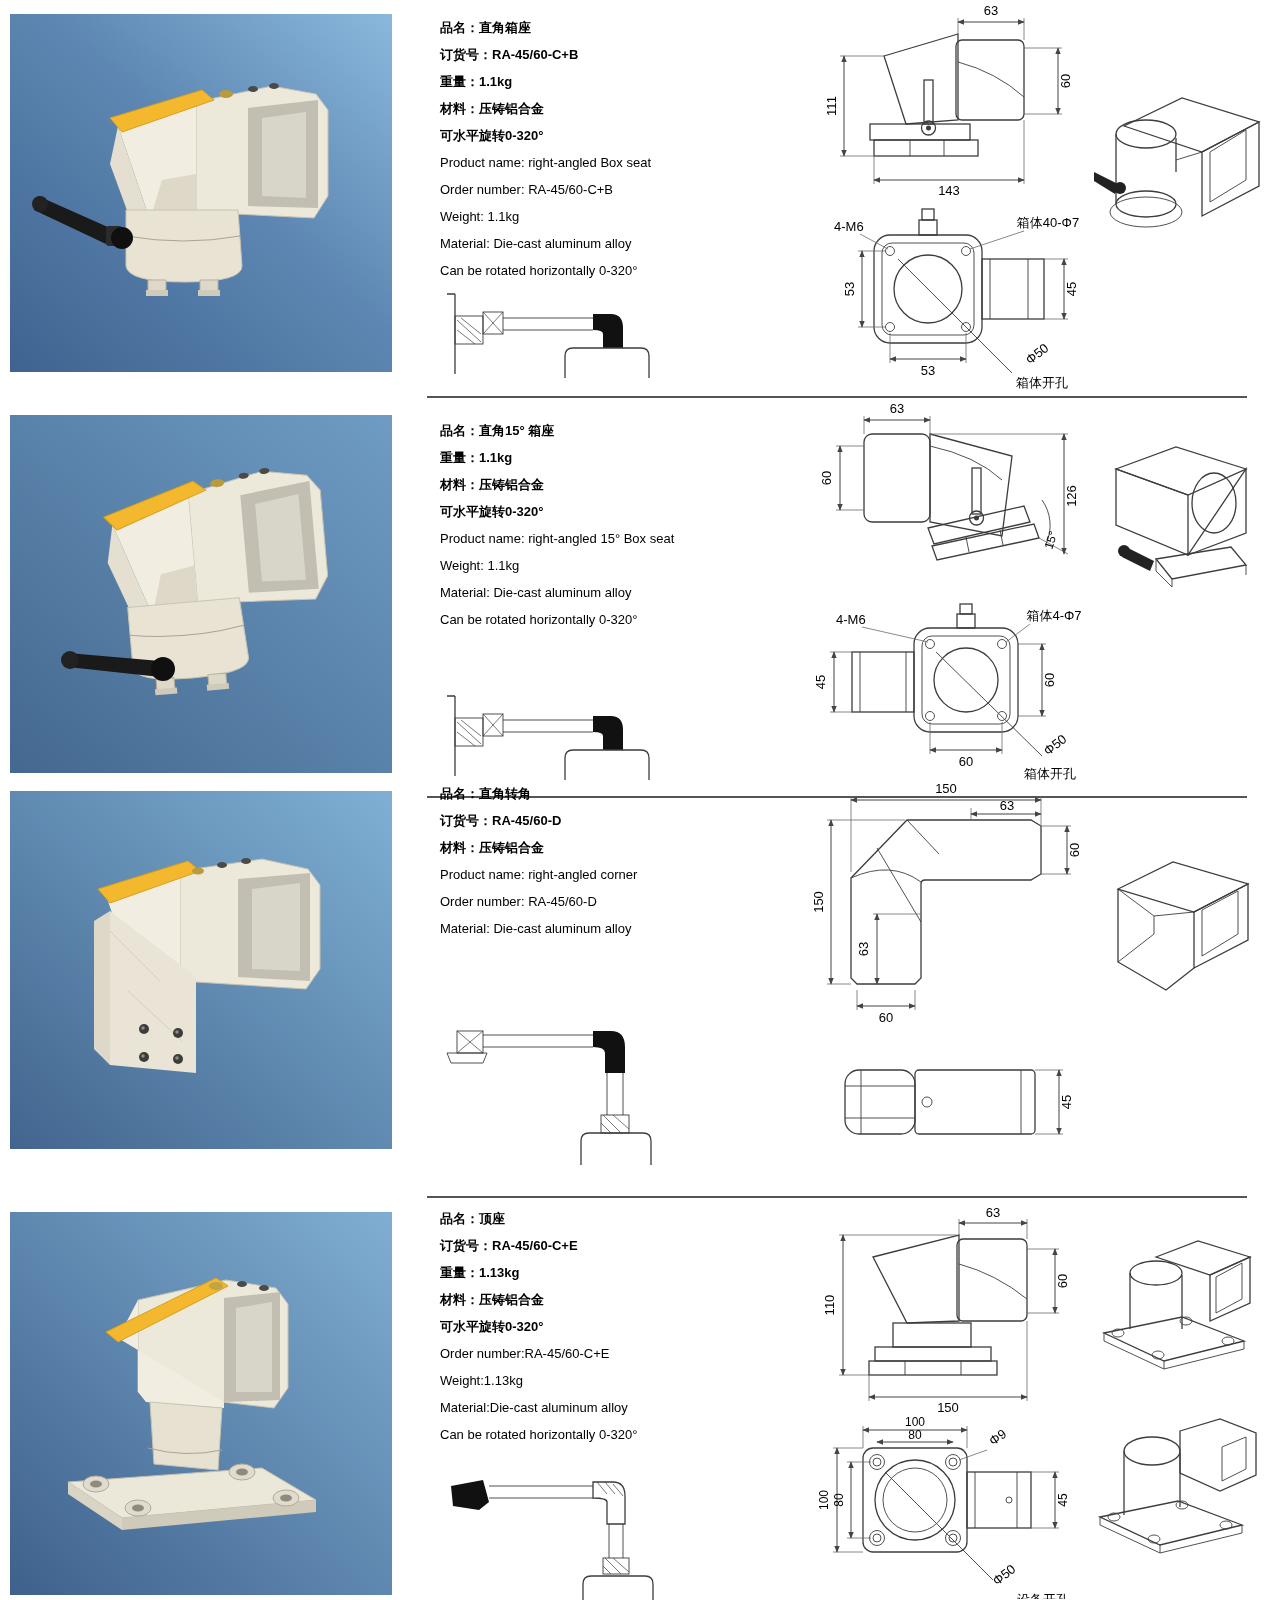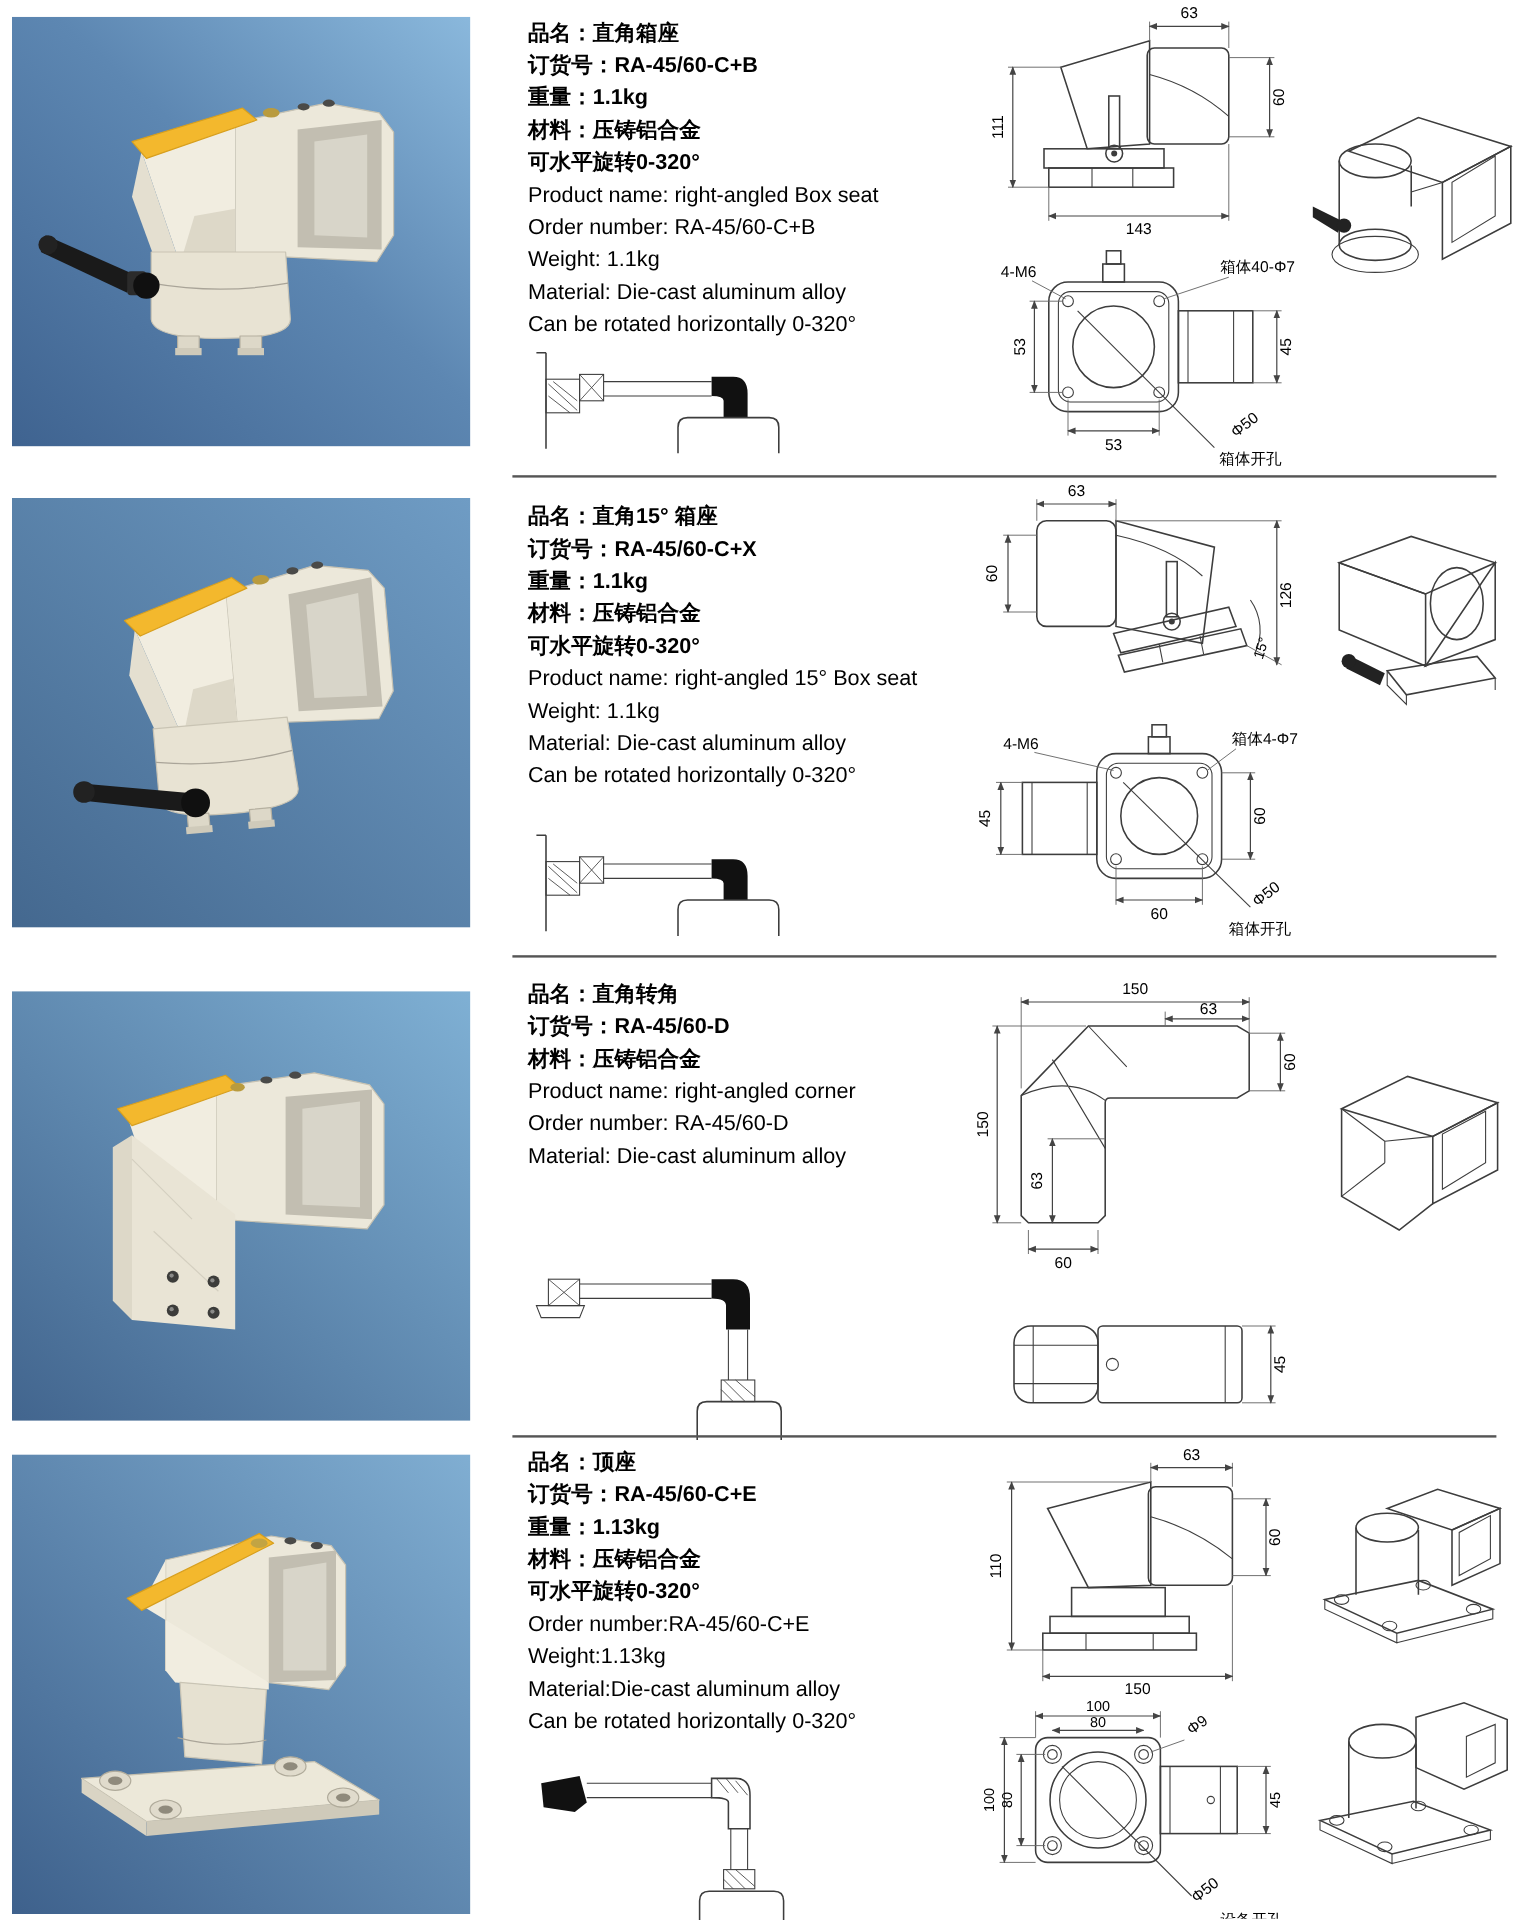--- a/index.html
+++ b/index.html
@@ -2,21 +2,21 @@
 <html><head>
 <meta charset="utf-8">
 <style>
   html,body{margin:0;padding:0;background:#fff;font-family:"Liberation Sans",sans-serif;}
   .page{position:relative;width:1270px;height:1600px;background:#ffffff;overflow:hidden;}
   .row{position:absolute;left:0;width:1270px;}
   .sep{position:absolute;left:427px;width:820px;height:2px;background:#555;}
   .photo{position:absolute;left:10px;width:382px;}
   .photo svg{display:block;}
   .info{position:absolute;left:440px;width:375px;}
-  .tline{font-size:18px;line-height:27px;color:#000;white-space:nowrap;}
+  .tline{font-size:13px;line-height:27px;color:#000;white-space:nowrap;}
   .cn{font-weight:700;}
   .en{font-weight:400;}
   .appicon{position:absolute;}
   .drawing{position:absolute;left:806px;top:2px;}
   svg text{font-family:"Liberation Sans",sans-serif;}
   .ln{fill:none;stroke:#3d3d3d;stroke-width:1.3;}
   .lnt{fill:none;stroke:#3d3d3d;stroke-width:0.9;}
   .ext{fill:none;stroke:#6b6b6b;stroke-width:0.8;}
   .dim{fill:none;stroke:#444;stroke-width:1;}
   .dt{font-size:13px;fill:#000;}
@@ -196,21 +196,20 @@
         <g>
           <polygon points="58,238 150,246 150,262 58,252" fill="#1a1a1a"></polygon>
           <circle cx="60" cy="245" r="9" fill="#222"></circle>
           <circle cx="153" cy="254" r="12" fill="#101010"></circle>
         </g>
       </svg>
     </div>
 
     <div class="info" style="top:20px;">
       <div class="tline cn">品名：直角15° 箱座</div>
-      <div class="tline cn">订货号：RA-45/60-C+X</div>
       <div class="tline cn">重量：1.1kg</div>
       <div class="tline cn">材料：压铸铝合金</div>
       <div class="tline cn">可水平旋转0-320°</div>
       <div class="tline en">Product name: right-angled 15°  Box seat</div>
       <div class="tline en">Weight: 1.1kg</div>
       <div class="tline en">Material: Die-cast aluminum alloy</div>
       <div class="tline en">Can be rotated horizontally 0-320°</div>
     </div>
 
     <svg class="appicon" style="left:445px;top:295px;" width="215" height="88" viewBox="0 0 215 88">
@@ -289,21 +288,21 @@
         <polygon class="ln" points="60,130 135,118 150,136 76,150"></polygon>
         <path class="lnt" d="M60,130 L60,142 L76,158 L76,150 M150,136 L150,146"></path>
         <polygon points="30,118 58,132 54,142 26,128" fill="#222"></polygon>
           <circle cx="28" cy="122" r="6" fill="#222"></circle>
       </g>
     </svg>
   </section>
 
   <div class="sep" style="top:796px;"></div>
 
-  <section class="row" style="top:807px;height:320px;">
+  <section class="row" style="top:772px;height:320px;">
     <div class="photo" style="top:19px;">
       <svg width="382" height="358" viewBox="0 0 382 358">
         <defs>
             <linearGradient id="pg3" x1="0" y1="1" x2="1" y2="0">
           <stop offset="0" stop-color="#42658e"></stop>
               <stop offset="1" stop-color="#7fb0d4"></stop>
         </linearGradient>
           </defs>
         <rect width="382" height="358" fill="url(#pg3)"></rect>
         <g stroke-linejoin="round">

